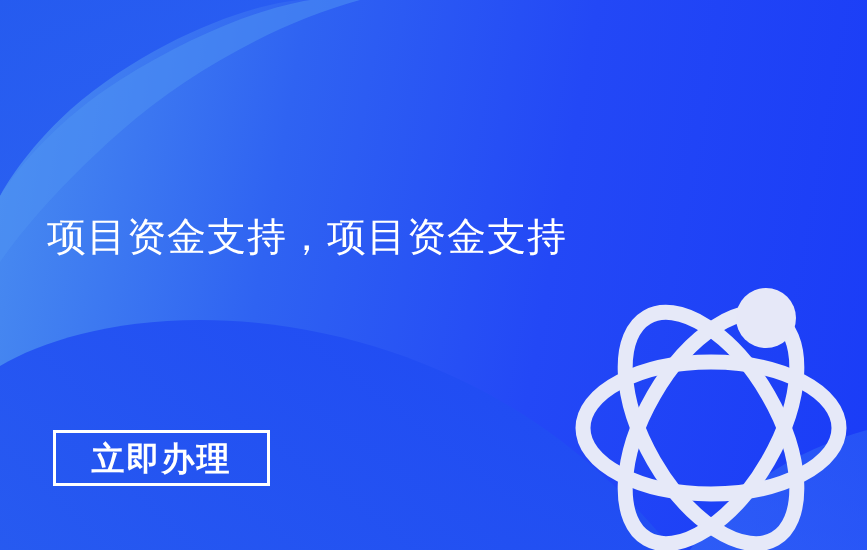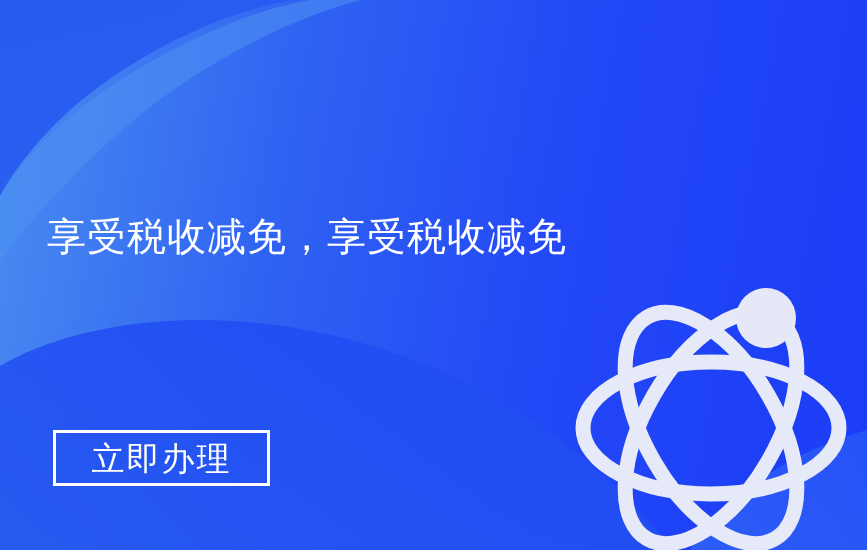--- a/index.html
+++ b/index.html
@@ -55,21 +55,21 @@
     position: absolute;
     left: 53px;
     top: 430px;
     width: 217px;
     height: 56px;
     box-sizing: border-box;
     border: 3px solid #ffffff;
     background: transparent;
     color: #ffffff;
     font-size: 33px;
-    font-weight: 400;
+    font-weight: 700;
     letter-spacing: 2px;
     display: flex;
     align-items: center;
     justify-content: center;
     cursor: pointer;
     font-family: "DejaVu Sans", "Liberation Sans", sans-serif;
     padding: 16px;
     line-height: 1;
   }
 
@@ -106,21 +106,21 @@
     <path d="M0,0 L300,0 C250,4 150,40 70,110 C40,137 14,170 0,196 Z" fill="url(#gradTopBlob)" opacity="0.85"></path>
 
     <path d="M0,196 C20,164 60,118 120,80 C190,36 260,8 310,0 L360,0 C280,22 190,70 120,132 C70,176 28,222 0,262 Z" fill="#4f91f2" opacity="0.55"></path>
 
     <path d="M0,550 L0,366 C40,342 110,320 200,320 C340,320 470,372 560,440 C610,478 650,520 672,550 Z" fill="url(#gradBottomBlob)" opacity="0.9"></path>
 
     <path d="M867,430 C800,448 730,490 690,550 L867,550 Z" fill="url(#gradCornerBlob)" opacity="0.55"></path>
   </svg>
 
 
-  <div class="subtitle">享受税收减免，享受税收减免</div>
+  <div class="subtitle">项目资金支持，项目资金支持</div>
 
   <button class="cta">立即办理</button>
 
   <svg class="atom" viewBox="0 0 300 274">
     <g fill="none" stroke="#e6e9f8" stroke-width="15" stroke-linecap="round" stroke-linejoin="round">
 
       <ellipse cx="145" cy="152" rx="128" ry="66"></ellipse>
 
       <ellipse cx="145" cy="152" rx="128" ry="66" transform="rotate(60 145 152)"></ellipse>
 

